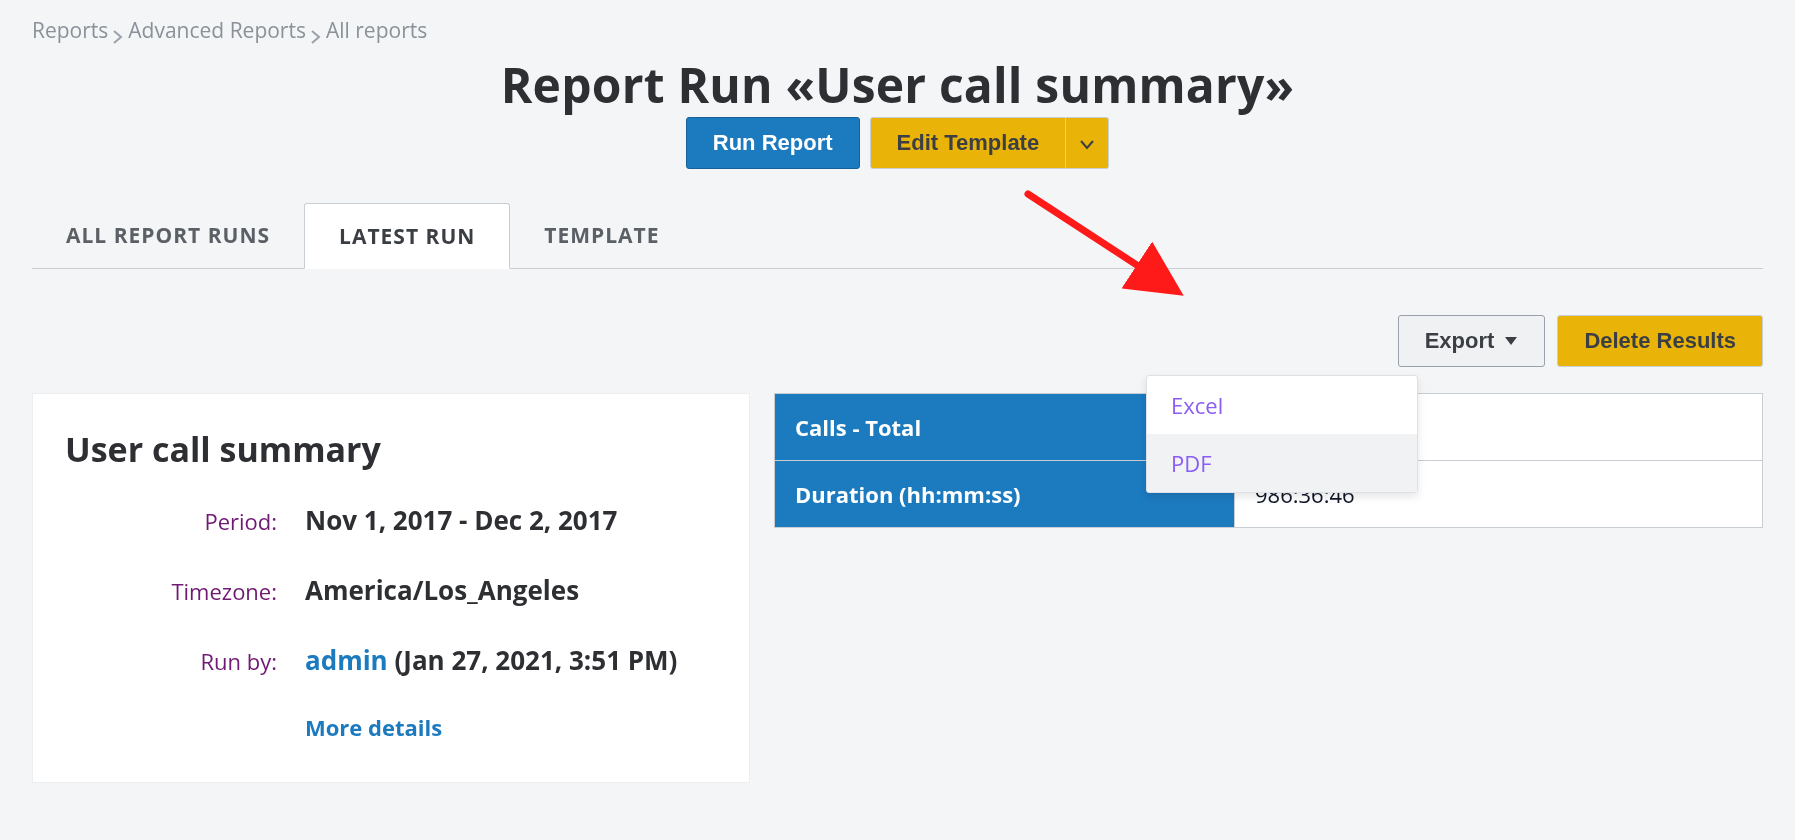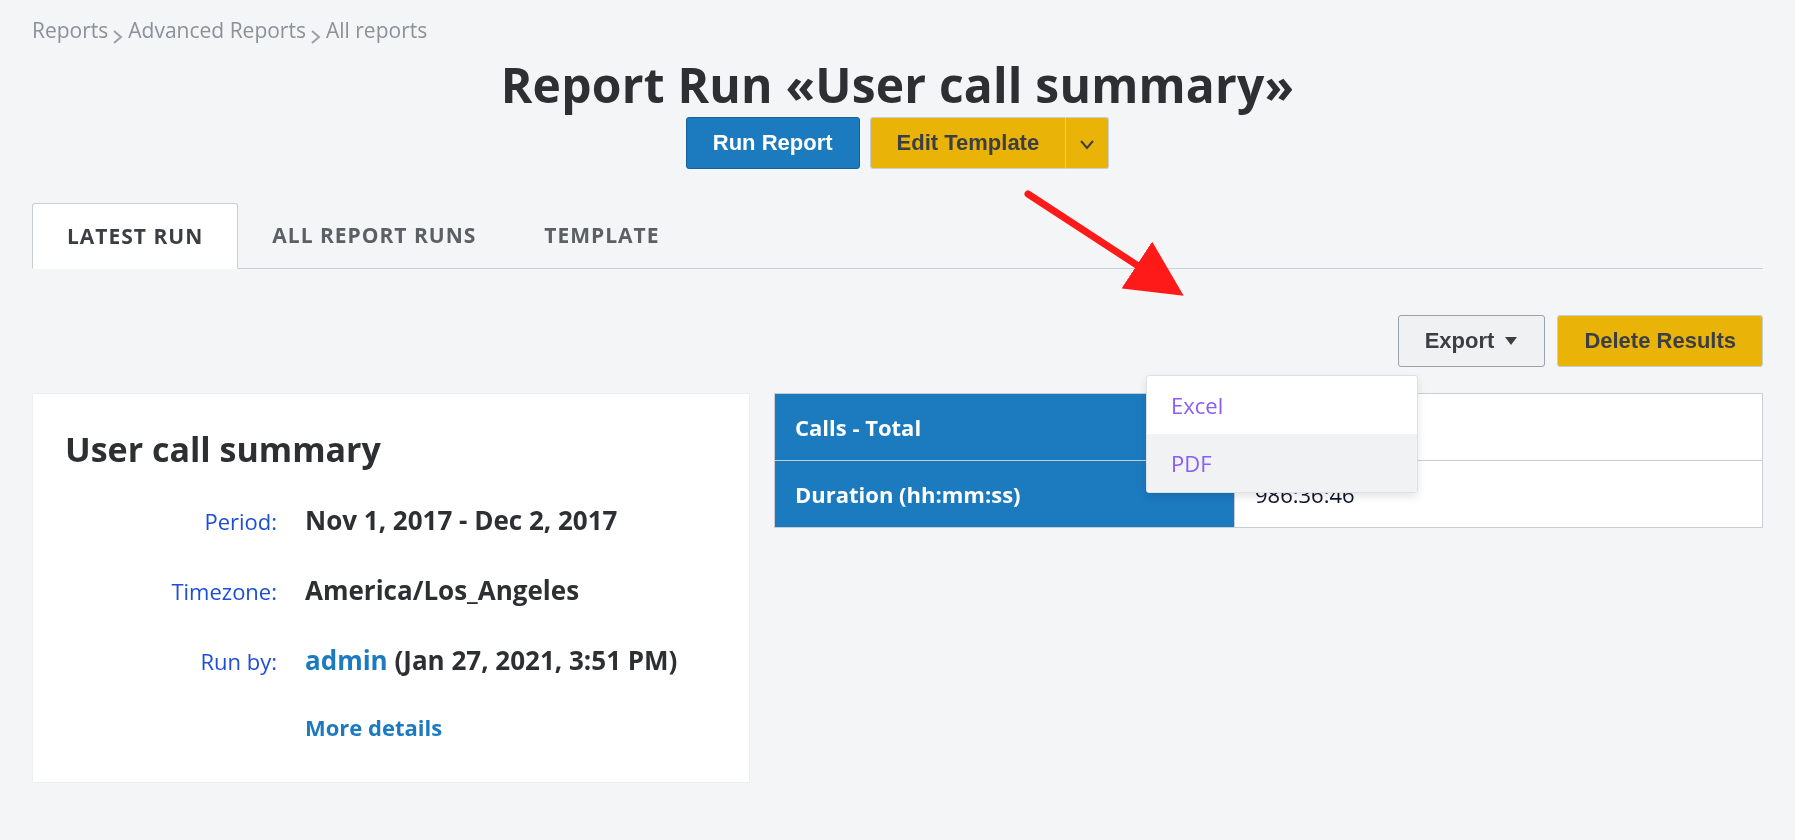--- a/index.html
+++ b/index.html
@@ -172,21 +172,21 @@
   }
   .summary-grid {
     display: grid;
     grid-template-columns: 240px 1fr;
     row-gap: 34px;
     align-items: baseline;
   }
   .summary-label {
     text-align: right;
     font-size: 22px;
-    color: #1d4ed8;
+    color: #701a75;
     padding-right: 28px;
   }
   .summary-value {
     font-size: 26px;
     font-weight: 700;
     color: #2d2f33;
   }
   .summary-value .linkish {
     color: #1c7abf;
     font-weight: 700;
@@ -268,22 +268,22 @@
             <svg width="14" height="10" viewBox="0 0 14 10">
                 <path d="M1 1 L7 8 L13 1" fill="none" stroke="#3b3f44" stroke-width="2"></path>
               </svg>
           </span>
         </button>
       </div>
     </div>
   </div>
 
   <div class="tabs">
+    <div class="tab">ALL REPORT RUNS</div>
     <div class="tab active">LATEST RUN</div>
-    <div class="tab">ALL REPORT RUNS</div>
     <div class="tab">TEMPLATE</div>
   </div>
 
   <div class="actions-bar">
     <button class="btn btn-export">
       <span>Export</span>
       <span class="caret">
         <svg width="14" height="10" viewBox="0 0 14 10">
             <polygon points="1,1 13,1 7,9" fill="#3b3f44"></polygon>
           </svg>

